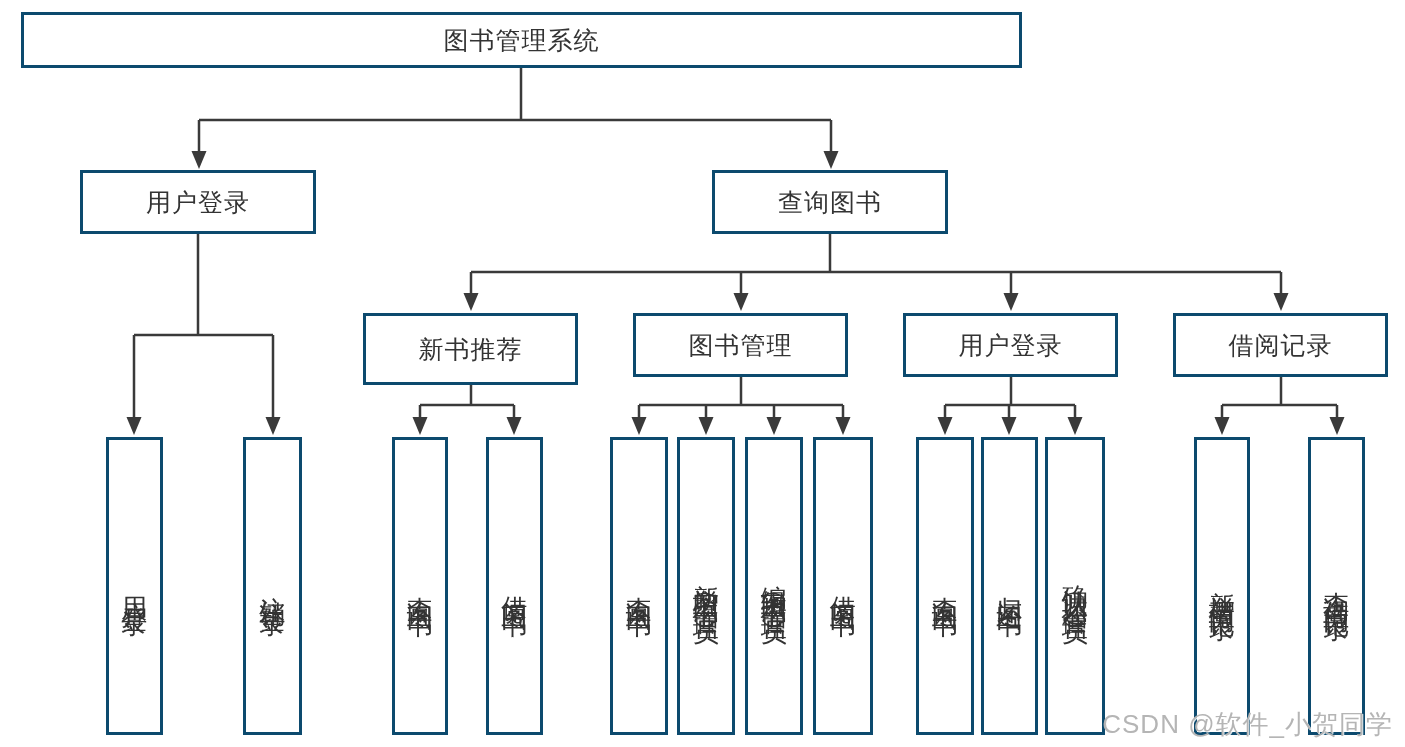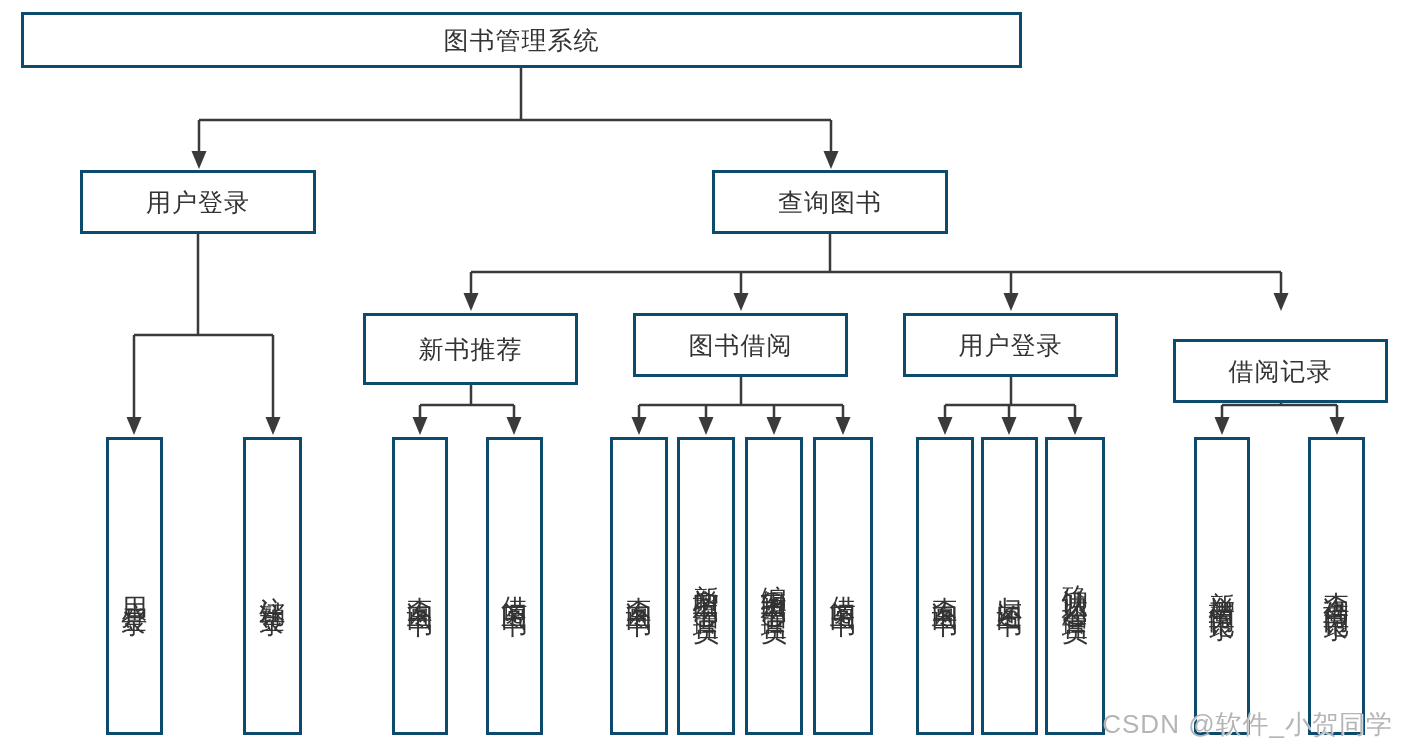--- a/index.html
+++ b/index.html
@@ -83,23 +83,23 @@
       <polygon points="1214.5,417 1229.5,417 1222,435" fill="#3a3a3a"></polygon>
       <polygon points="1329.5,417 1344.5,417 1337,435" fill="#3a3a3a"></polygon>
     </svg>
 
   <div class="node h" style="left:21px; top:12px; width:1001px; height:56px;">图书管理系统</div>
 
   <div class="node h" style="left:80px; top:170px; width:236px; height:64px;">用户登录</div>
   <div class="node h" style="left:712px; top:170px; width:236px; height:64px;">查询图书</div>
 
   <div class="node h" style="left:363px; top:313px; width:215px; height:72px;">新书推荐</div>
-  <div class="node h" style="left:633px; top:313px; width:215px; height:64px;">图书借阅</div>
+  <div class="node h" style="left:633px; top:313px; width:215px; height:64px;">图书管理</div>
   <div class="node h" style="left:903px; top:313px; width:215px; height:64px;">用户登录</div>
-  <div class="node h" style="left:1173px; top:313px; width:215px; height:64px;margin-top:26px;">借阅记录</div>
+  <div class="node h" style="left:1173px; top:313px; width:215px; height:64px;">借阅记录</div>
 
   <div class="node v" style="left:106px; top:437px; width:57px; height:298px;">
     <span class="vtext">用户登录</span>
   </div>
   <div class="node v" style="left:243px; top:437px; width:59px; height:298px;">
     <span class="vtext">注销登录</span>
   </div>
 
   <div class="node v" style="left:392px; top:437px; width:56px; height:298px;">
     <span class="vtext">查询图书</span>

